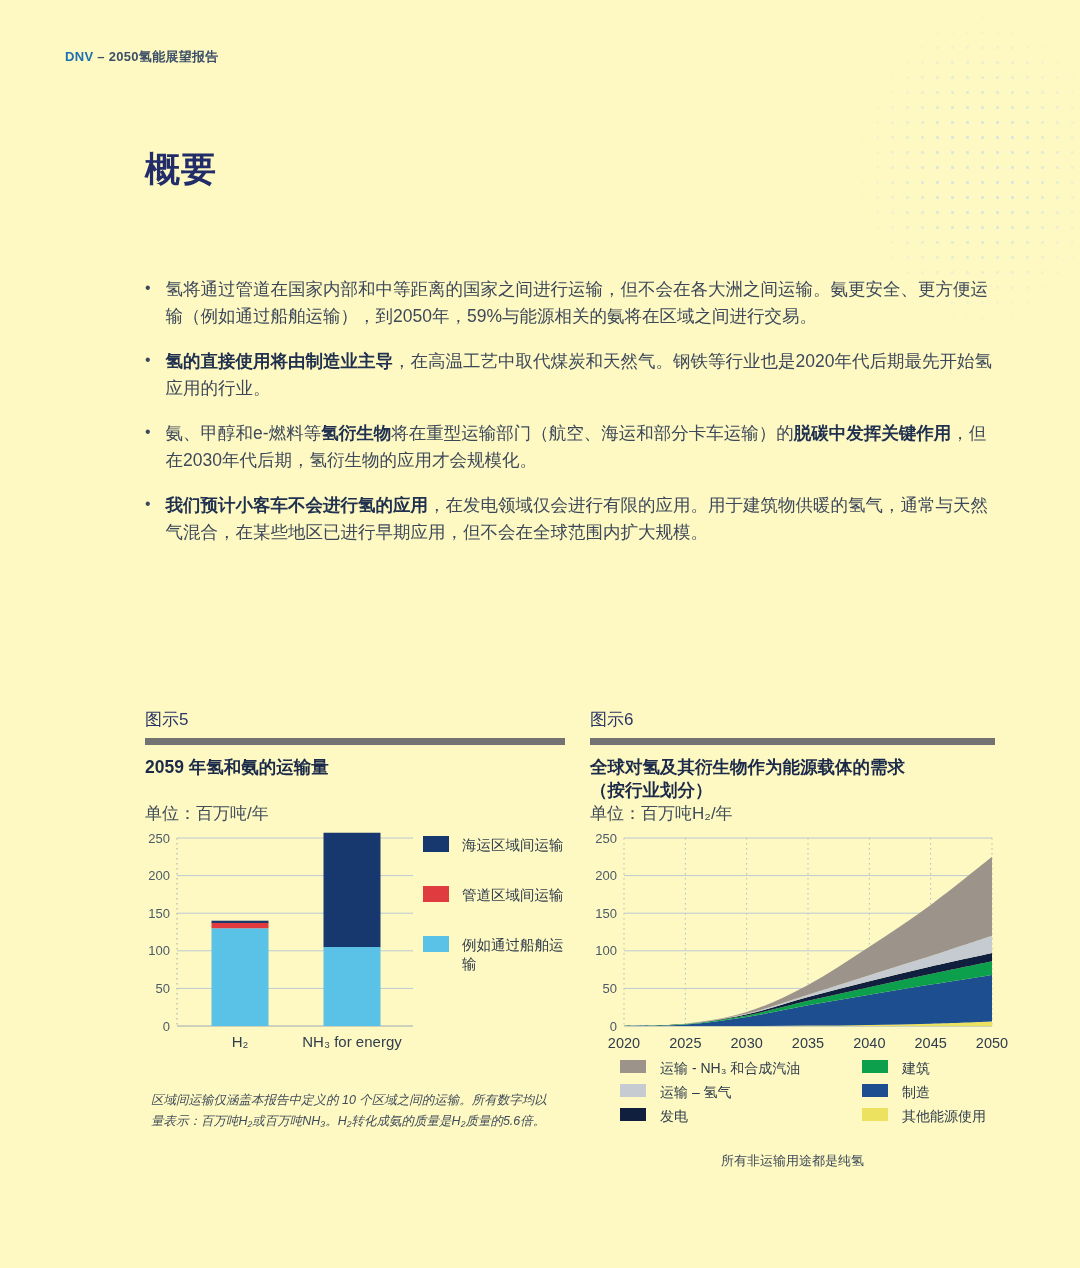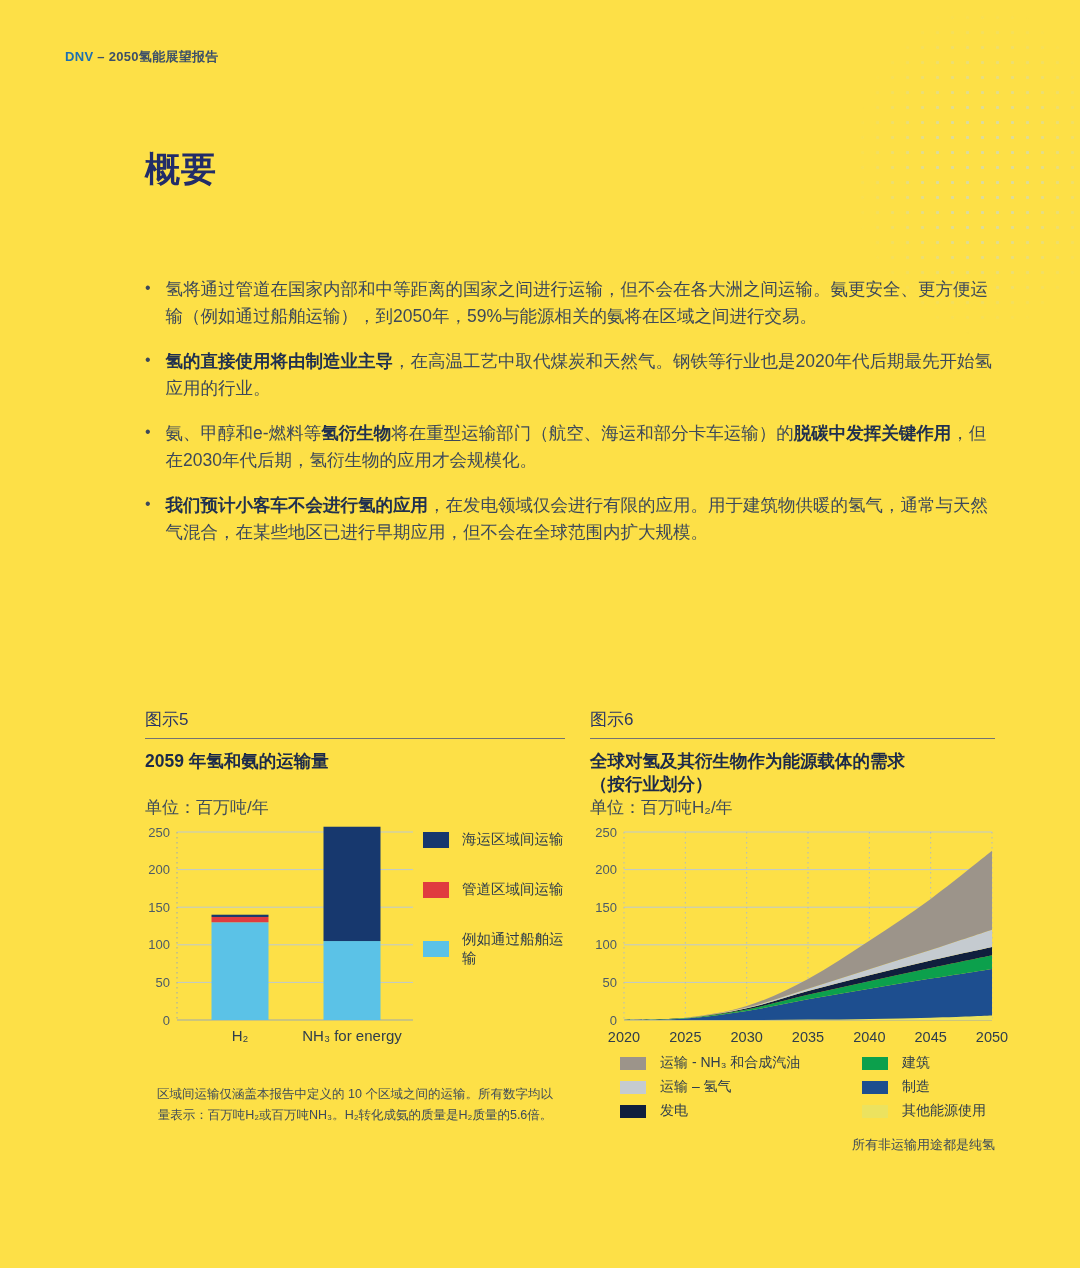--- a/index.html
+++ b/index.html
@@ -1,17 +1,17 @@
 <!DOCTYPE html>
 <html><head>
 <meta charset="utf-8">
 <style>
   html,body{margin:0;padding:0;background:#fff;}
   .page{
-    position:relative;width:1080px;height:1268px;background:#fde047;overflow:hidden;
+    position:relative;width:1080px;height:1268px;background:#fef9c3;overflow:hidden;
     font-family:"Liberation Sans","DejaVu Sans",sans-serif;color:#3d495a;
   }
   .dots{
     position:absolute;top:-50px;right:-70px;width:340px;height:440px;
     background-image:radial-gradient(circle,#bcd8ea 1.3px,transparent 1.9px);
     background-size:15px 15px;opacity:.55;
     -webkit-mask-image:radial-gradient(ellipse closest-side,#000 25%,transparent 75%);
     mask-image:radial-gradient(ellipse closest-side,#000 25%,transparent 75%);
   }
   .hdr{position:absolute;left:65px;top:48px;font-size:13px;font-weight:bold;letter-spacing:.3px;}
@@ -19,38 +19,38 @@
   .hdr .rest{color:#3c4f68;}
   .page-title{position:absolute;left:145px;top:146px;font-size:35px;font-weight:bold;color:#222c68;letter-spacing:1px;font-family:Liberation Serif, serif;}
   .bullets{position:absolute;left:145px;top:276px;width:852px;list-style:none;margin:0;padding:0;}
   .bullet-item{display:flex;gap:15px;margin-bottom:18px;font-size:17.5px;line-height:1.54;color:#3d495a;}
   .bullet-dot{flex:0 0 auto;color:#3d495a;font-size:16px;}
   .bullet-text .b{font-weight:bold;color:#20304f;}
   .figs{position:absolute;left:145px;top:708px;width:850px;display:flex;gap:25px;}
   .figcol{display:flex;flex-direction:column;}
   .figcol.f5{width:420px;}
   .figcol.f6{width:405px;}
-  .fig-label{font-size:17px;color:#2a3565;padding-bottom:7px;border-bottom:1px solid #737373;}
+  .fig-label{font-size:17px;color:#2a3565;padding-bottom:7px;border-bottom:7px solid #737373;}
   .fig-title{margin-top:11px;font-weight:bold;font-size:17.5px;color:#1c2a4a;line-height:23px;min-height:46px;}
   .fig-unit{font-size:17px;color:#3f4c59;height:20px;}
   .chart-row{display:flex;margin-top:4px;}
   svg.chart{overflow:visible;display:block;}
   .tick{font-size:13px;fill:#4c5a67;}
   .xlab{font-size:15px;fill:#2f3d4c;}
   .xlab6{font-size:14.5px;fill:#2f3d4c;}
   .lg5{margin-left:6px;padding-top:10px;display:flex;flex-direction:column;gap:31px;}
-  .lg-row{display:flex;align-items:center;gap:13px;font-size:14.5px;color:#2f3d4c;}
+  .lg-row{display:flex;align-items:flex-start;gap:13px;font-size:14.5px;color:#2f3d4c;}
   .sw{width:26px;height:16px;flex:0 0 auto;}
-  .footnote{margin:28px 6px 0 6px;font-size:12.5px;line-height:1.65;color:#3e4b59;text-align:center;}
+  .footnote{margin:28px 6px 0 6px;font-size:12.5px;line-height:1.65;color:#3e4b59;text-align:left;font-style:italic;}
   .lg6{margin:2px 0 0 30px;display:flex;gap:24px;}
   .lg6-col{display:flex;flex-direction:column;gap:6px;}
   .lg6-col.c1{width:218px;}
   .lg6 .lg-row{font-size:14px;gap:14px;}
   .lg6 .sw{width:26px;height:13px;}
-  .fig-note{margin-top:16px;font-size:13px;color:#3d4a58;text-align:right;}
+  .fig-note{margin-top:26px;font-size:13px;color:#3d4a58;text-align:center;}
 </style>
 </head>
 <body>
 
 <div class="page">
   <div class="dots"></div>
 
   <div class="hdr">
     <span class="brand">DNV</span><span class="rest"> – 2050氢能展望报告</span>
   </div>

